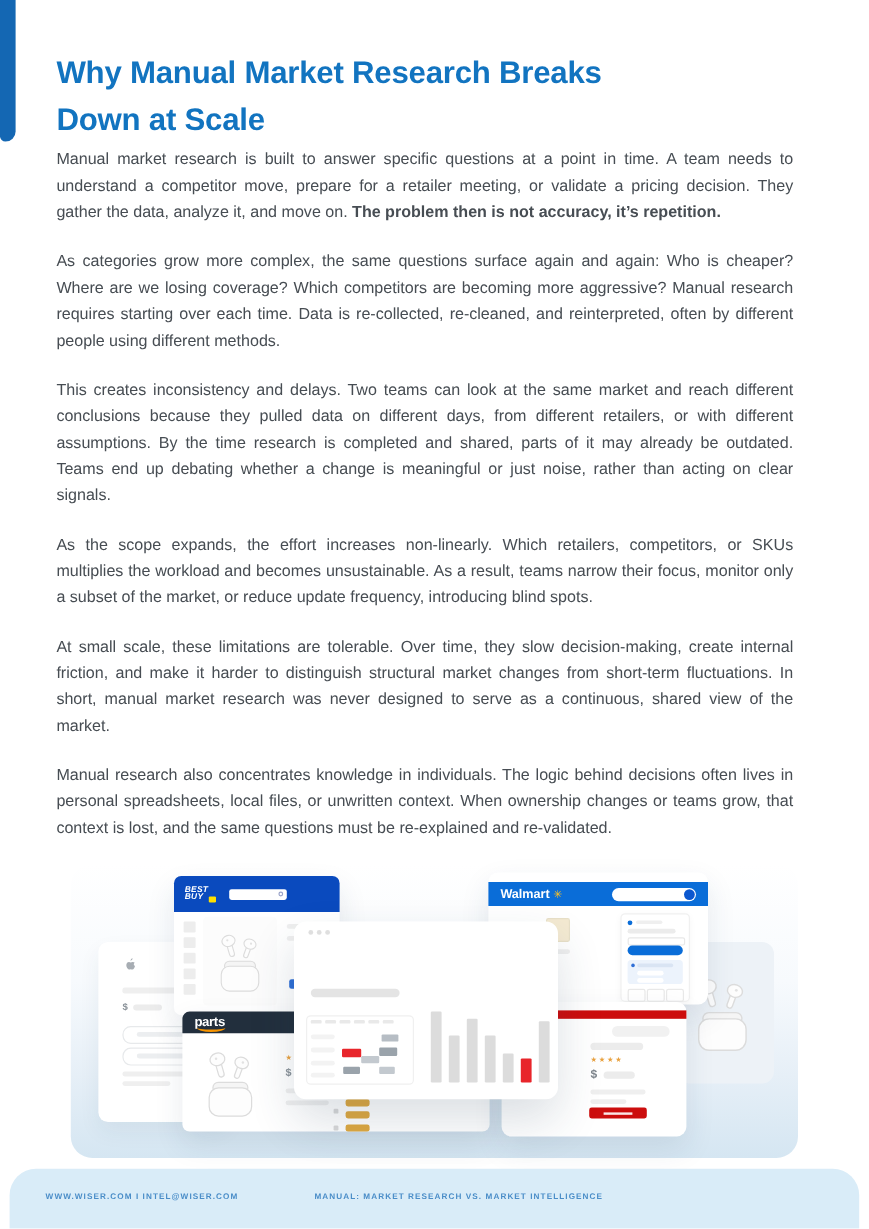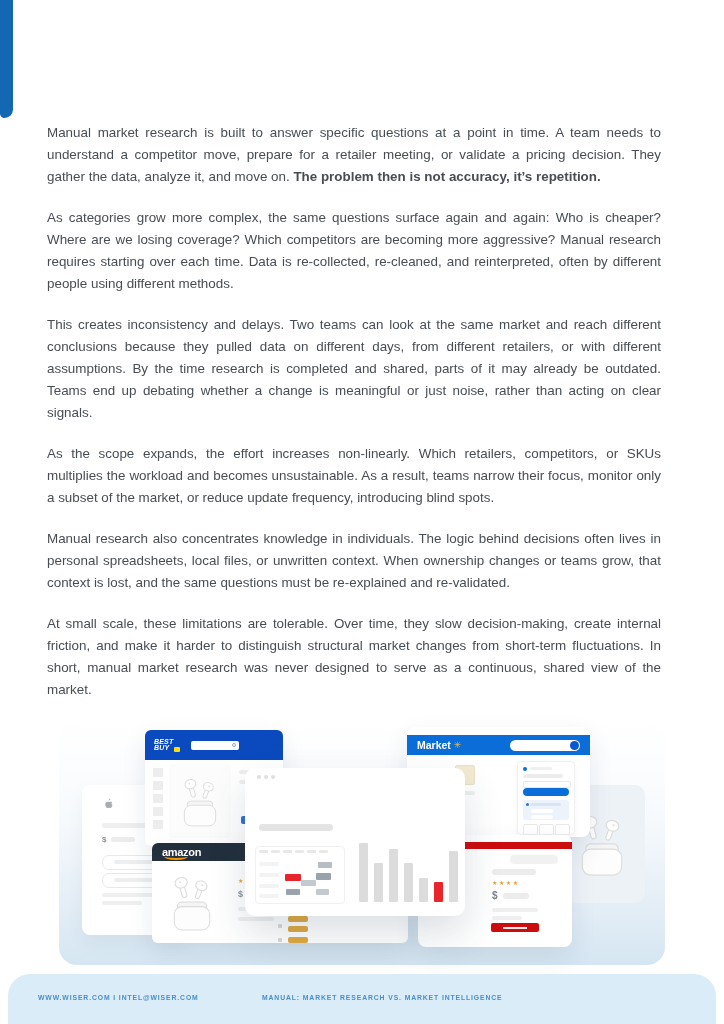--- a/index.html
+++ b/index.html
@@ -130,28 +130,29 @@
     <symbol id="apple-logo" viewBox="0 0 24 24">
       <path fill="#a7adb3" d="M15.6 8.7c-1 0-2.1.6-2.7.6-.7 0-1.6-.6-2.8-.6-2.1 0-4.1 1.8-4.1 5.1 0 3.1 2.3 6.5 4 6.5.8 0 1.5-.6 2.7-.6 1.1 0 1.7.6 2.7.6 1.8 0 3.9-3.6 3.9-5.5-2.1-.9-2.5-3.8-.3-4.9-.9-1-2.3-1.2-3.4-1.2zM14.9 5.3c.5-.6.9-1.5.7-2.3-.8.1-1.7.6-2.3 1.2-.5.6-.9 1.5-.8 2.3.9.1 1.8-.5 2.4-1.2z"></path>
     </symbol>
   </defs>
 </svg>
 
 <div class="page">
 
   <div class="accent-bar"></div>
 
+  <h1 class="doc-title"><span>Why Manual Market Research Breaks</span><br><span>Down at Scale</span></h1>
 
   <div class="copy">
     <p><span>Manual market research is built to answer specific questions at a point in time. A team needs to understand a competitor move, prepare for a retailer meeting, or validate a pricing decision. They gather the data, analyze it, and move on. </span><b>The problem then is not accuracy, it’s repetition.</b></p>
     <p>As categories grow more complex, the same questions surface again and again: Who is cheaper? Where are we losing coverage? Which competitors are becoming more aggressive? Manual research requires starting over each time. Data is re-collected, re-cleaned, and reinterpreted, often by different people using different methods.</p>
     <p>This creates inconsistency and delays. Two teams can look at the same market and reach different conclusions because they pulled data on different days, from different retailers, or with different assumptions. By the time research is completed and shared, parts of it may already be outdated. Teams end up debating whether a change is meaningful or just noise, rather than acting on clear signals.</p>
     <p>As the scope expands, the effort increases non-linearly. Which retailers, competitors, or SKUs multiplies the workload and becomes unsustainable. As a result, teams narrow their focus, monitor only a subset of the market, or reduce update frequency, introducing blind spots.</p>
+    <p>At small scale, these limitations are tolerable. Over time, they slow decision-making, create internal friction, and make it harder to distinguish structural market changes from short-term fluctuations. In short, manual market research was never designed to serve as a continuous, shared view of the market.</p>
     <p>Manual research also concentrates knowledge in individuals. The logic behind decisions often lives in personal spreadsheets, local files, or unwritten context. When ownership changes or teams grow, that context is lost, and the same questions must be re-explained and re-validated.</p>
-    <p>At small scale, these limitations are tolerable. Over time, they slow decision-making, create internal friction, and make it harder to distinguish structural market changes from short-term fluctuations. In short, manual market research was never designed to serve as a continuous, shared view of the market.</p>
   </div>
 
   <div class="illo">
     <div class="illo-bg"></div>
 
     <div class="win apple-card">
       <svg style="position:absolute;left:20px;top:12px" width="13" height="13">
           <use href="#apple-logo"></use>
         </svg>
       <div class="ln" style="left:20px;top:38px;width:56px;height:5px"></div>
@@ -194,21 +195,21 @@
             <use href="#airpods"></use>
           </svg>
       </div>
       <div class="ln" style="left:94px;top:40px;width:34px;height:4px"></div>
       <div class="ln" style="left:94px;top:50px;width:26px;height:4px"></div>
       <div class="bb-blue-pill"></div>
     </div>
 
     <div class="win wm-win">
       <div class="wm-head">
-        <span class="wm-logo">Market</span>
+        <span class="wm-logo">Walmart</span>
         <span class="wm-spark">✳</span>
         <div class="wm-search">
           <i class="wm-search-btn"></i>
         </div>
       </div>
       <div class="ln" style="left:10px;top:42px;width:26px;height:4px"></div>
       <div class="ln" style="left:10px;top:52px;width:20px;height:4px"></div>
       <div class="ln" style="left:10px;top:62px;width:26px;height:4px"></div>
       <div class="ln" style="left:10px;top:72px;width:22px;height:4px"></div>
       <div class="ln" style="left:10px;top:82px;width:26px;height:4px"></div>
@@ -227,21 +228,21 @@
           <div style="position:absolute;left:8px;top:15px;width:22px;height:4px;background:#fff;border-radius:2px"></div>
         </div>
         <div class="wm-mini-btn" style="left:5px"></div>
         <div class="wm-mini-btn" style="left:21px"></div>
         <div class="wm-mini-btn" style="left:37px"></div>
       </div>
     </div>
 
     <div class="win amz-win">
       <div class="amz-head">
-        <span class="amz-logo"><span>amazon</span>
+        <span class="amz-logo"><span>parts</span>
           <i class="amz-smile"></i>
         </span>
       </div>
       <svg style="position:absolute;left:14px;top:24px" width="52" height="72">
           <use href="#airpods"></use>
         </svg>
       <span class="stars" style="left:86px;top:34px">★★★★</span>
       <span class="dollar" style="left:86px;top:46px;font-size:9px">$</span>
       <div class="pill" style="left:96px;top:49px;width:24px;height:5px"></div>
       <div class="ln" style="left:86px;top:64px;width:40px;height:4px"></div>

